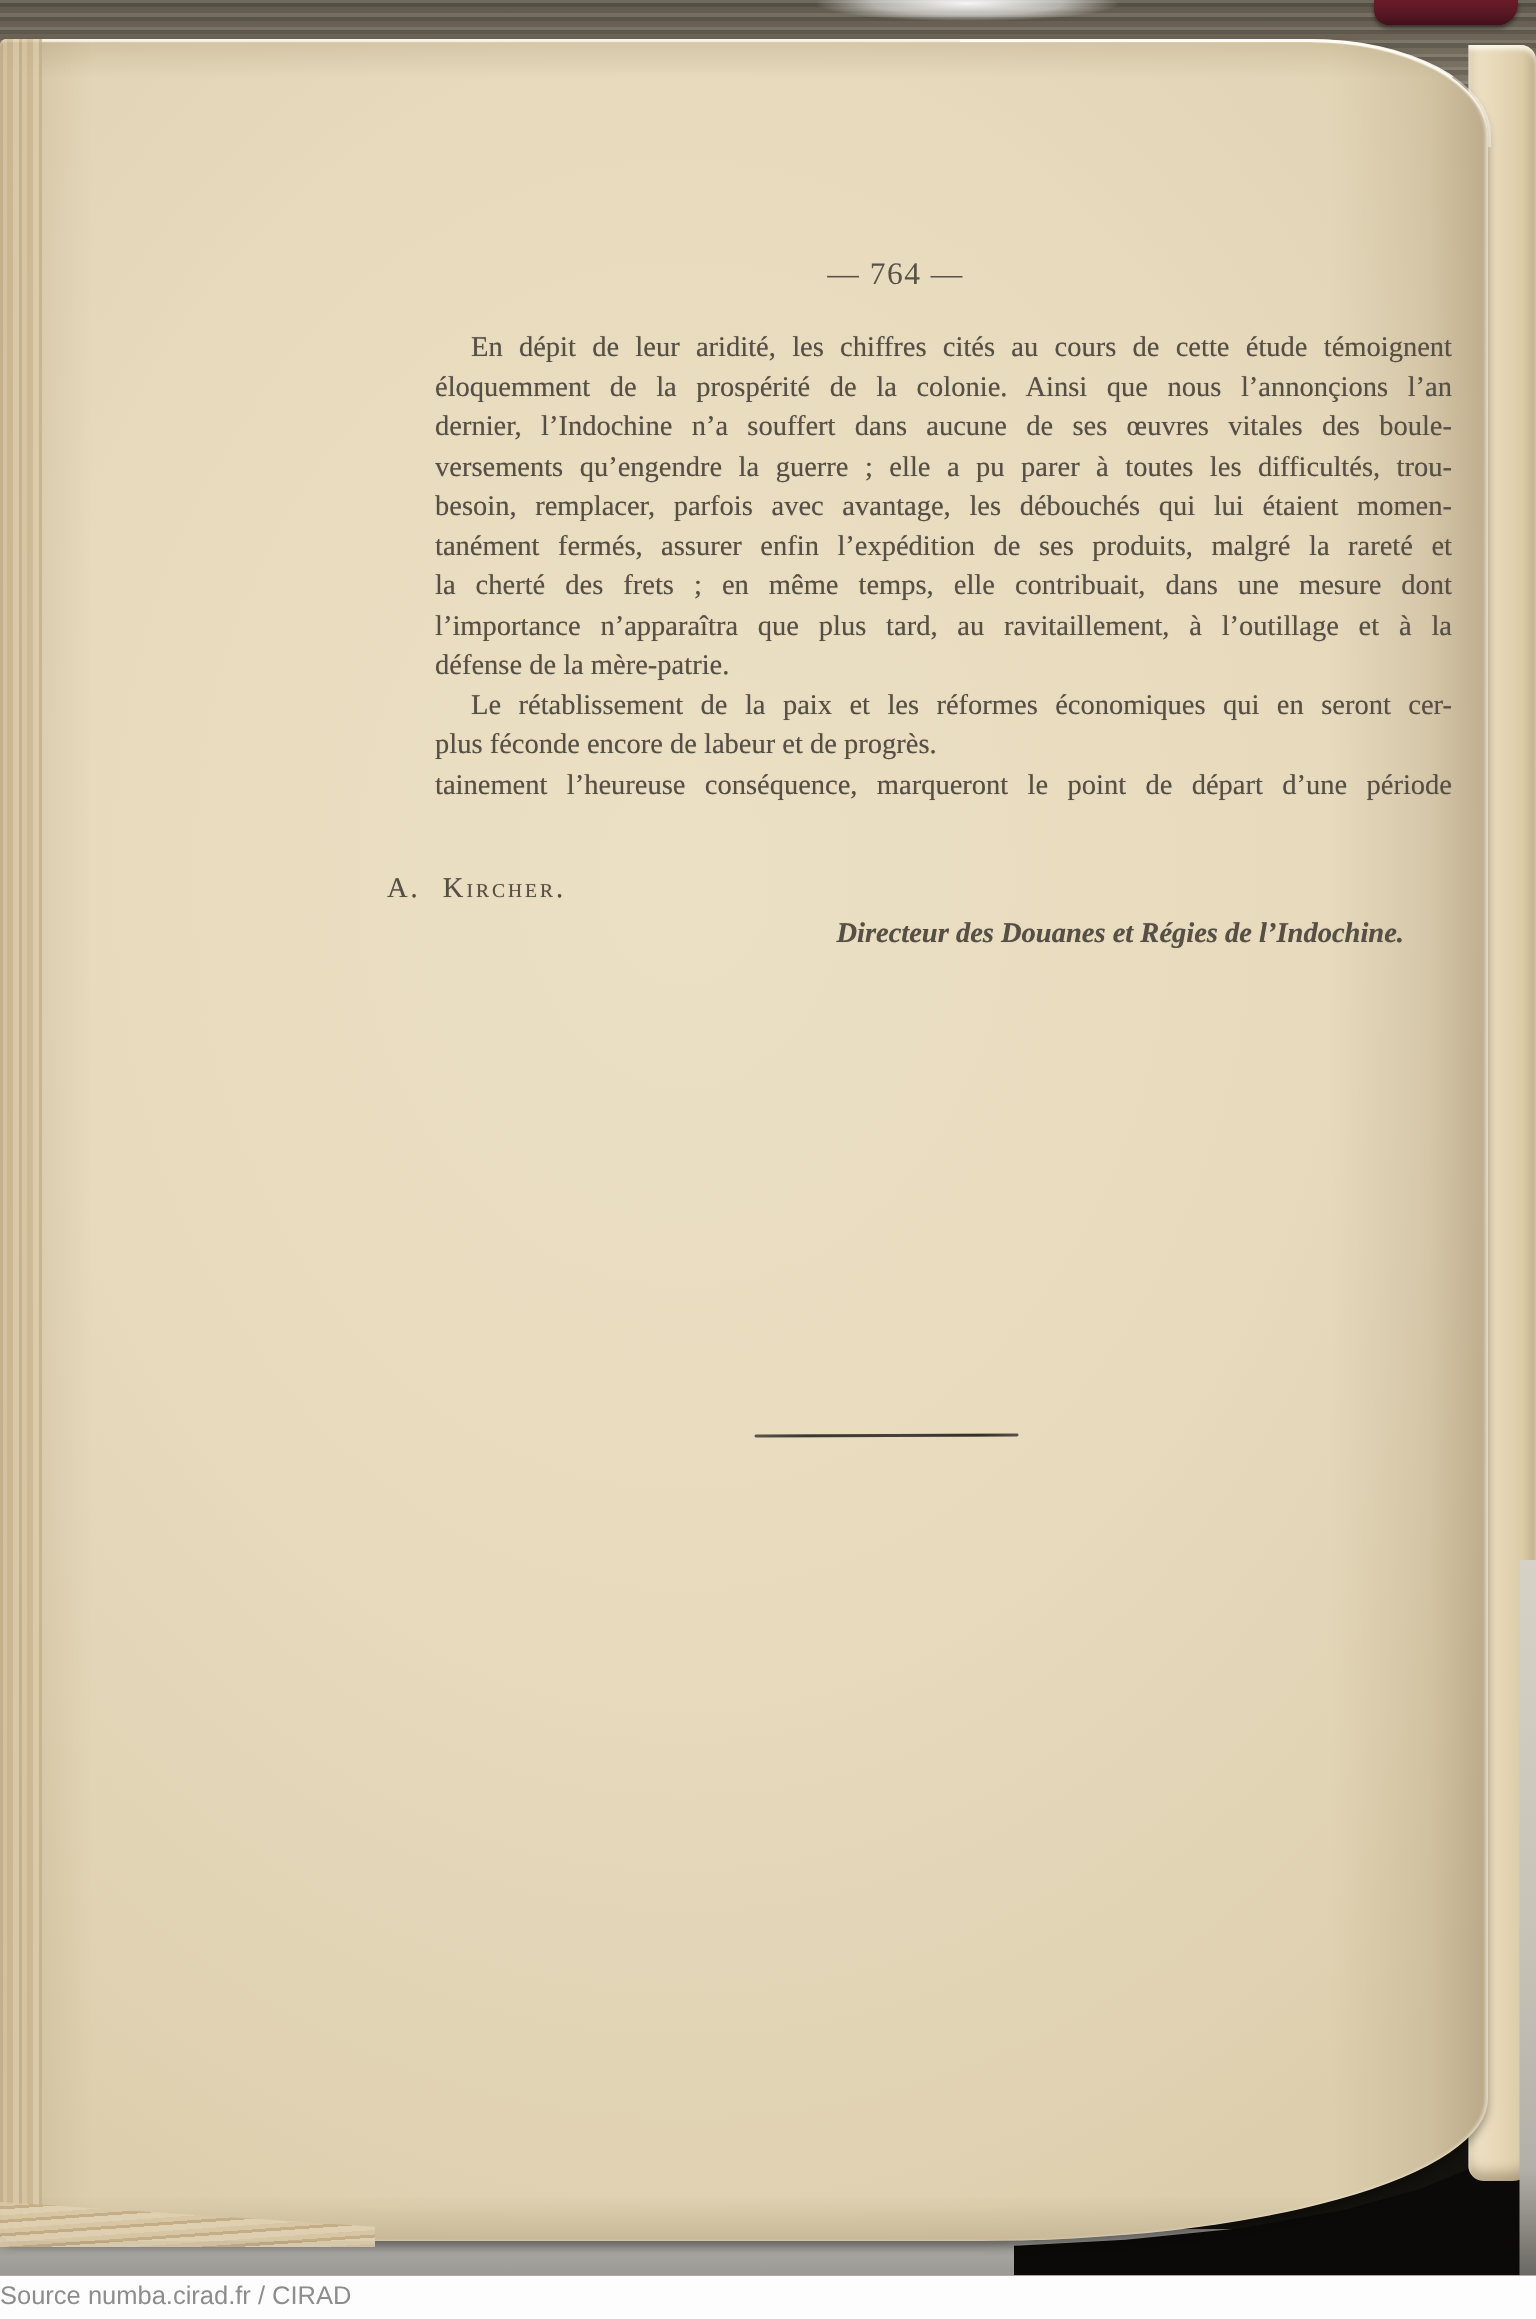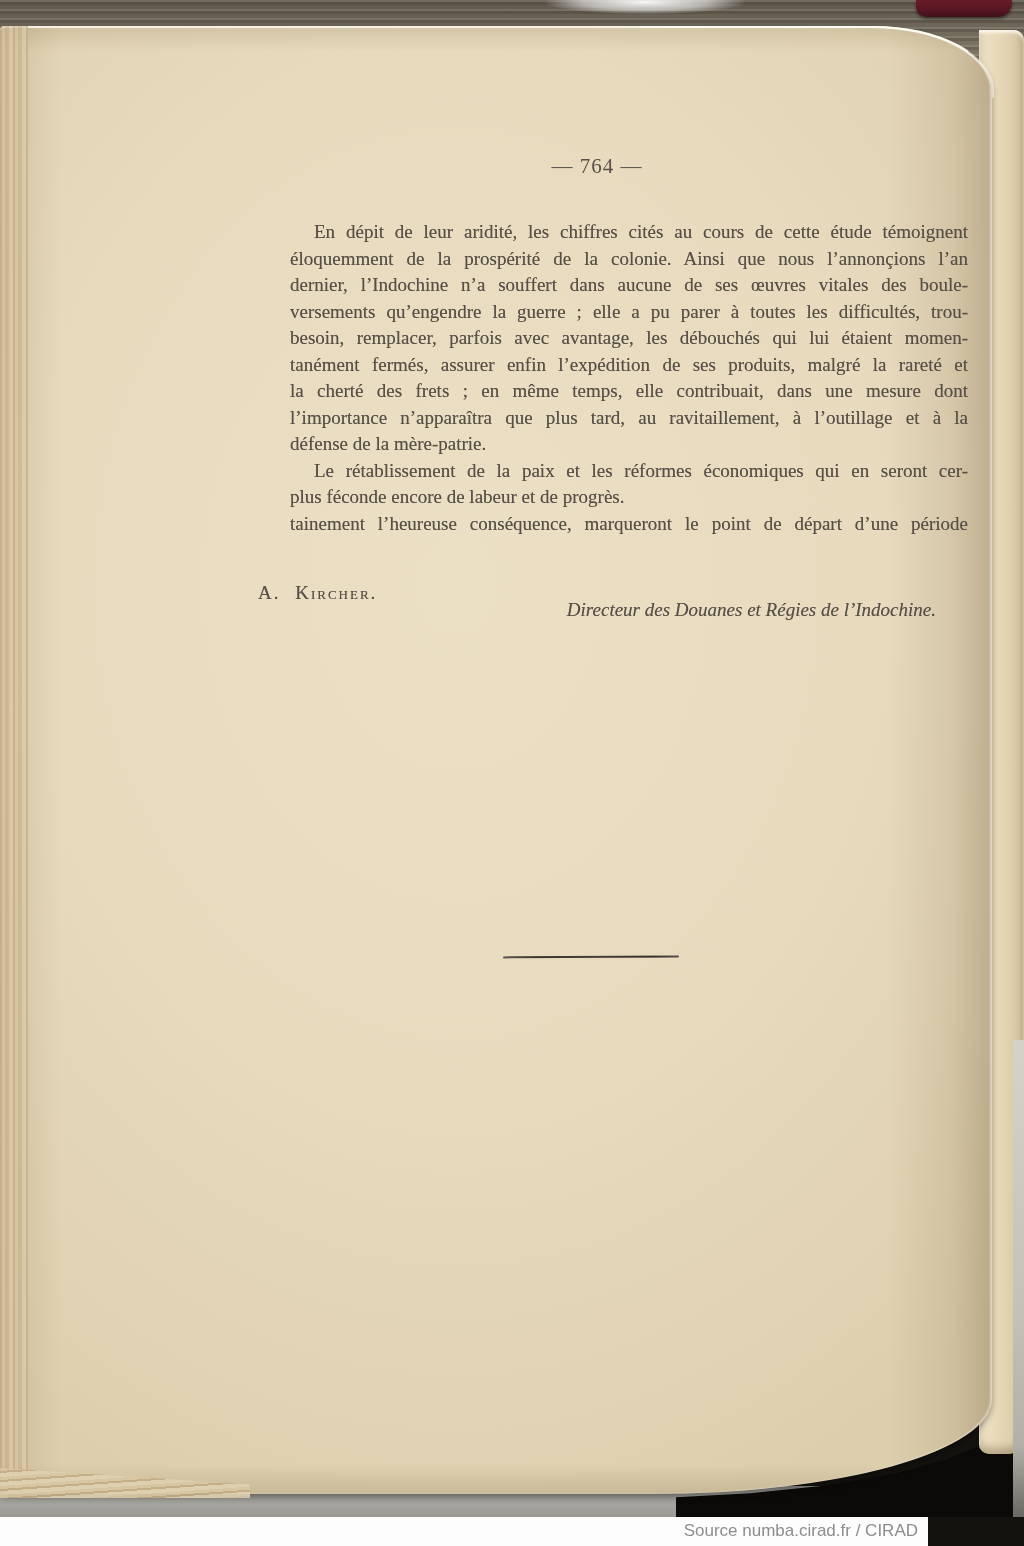--- a/index.html
+++ b/index.html
@@ -72,21 +72,21 @@
     pointer-events:none;
   }
   .stack-bl{
     position:absolute;left:0;top:1468px;width:250px;height:30px;
     background:repeating-linear-gradient(176deg,#d9c7a4 0 3px,#c2ac85 3px 5px,#e0d1b2 5px 9px);
     clip-path:polygon(0 0,100% 55%,100% 100%,0 100%);
     opacity:0.9;
   }
   
   .page-number{
-    position:absolute;left:258px;top:154px;width:678px;
+    position:absolute;left:258px;top:170px;width:678px;
     text-align:center;font-size:21px;letter-spacing:1px;color:#59524a;
   }
   .text-block{
     position:absolute;left:258px;top:219px;width:678px;
     font-size:19px;color:#564f46;
     text-shadow:0 0 0.5px rgba(86,79,70,0.55);
     margin-left:32px;
   }
   .tline{
     line-height:26.5px;height:26.5px;overflow:hidden;
@@ -94,37 +94,38 @@
   }
   .tline.indent{text-indent:24px;}
   .tline.plast{text-align-last:left;white-space:normal;}
   .sig-name{
     position:absolute;left:258px;top:582px;width:548px;
     text-align:left;font-size:19px;color:#564f46;
     font-variant:small-caps;letter-spacing:2px;word-spacing:8px;
     text-shadow:0 0 0.5px rgba(86,79,70,0.55);
   }
   .sig-role{
-    position:absolute;left:258px;top:599px;width:678px;
+    position:absolute;left:258px;top:612px;width:678px;
     text-align:right;font-style:italic;font-size:19px;color:#564f46;
     text-shadow:0 0 0.5px rgba(86,79,70,0.5);
+    font-weight:bold;
   }
   .separator-rule{
     position:absolute;left:503px;top:956px;width:176px;height:2px;
     background:linear-gradient(90deg,#5a554d 0%,#39352f 20%,#45403a 55%,#322e29 85%,#57524a 100%);
     transform:rotate(-0.25deg);
     border-radius:1px;
   }
   
   .footer-bar{
-    position:absolute;left:0;top:1517px;width:928px;height:29px;
+    position:absolute;left:0;top:1517px;width:1024px;height:29px;
     background:#fdfdfd;
     font-family:"Liberation Sans","DejaVu Sans",sans-serif;
     font-size:17px;line-height:28px;color:#8d8d8d;
-    text-align:right;box-sizing:border-box;padding-right:10px;
+    box-sizing:border-box;padding-right:10px;
   }
 </style>
 </head>
 <body>
 
 <div id="stage">
 
   <div class="top-band"></div>
   <div class="top-highlight"></div>
   <div class="ribbon"></div>

